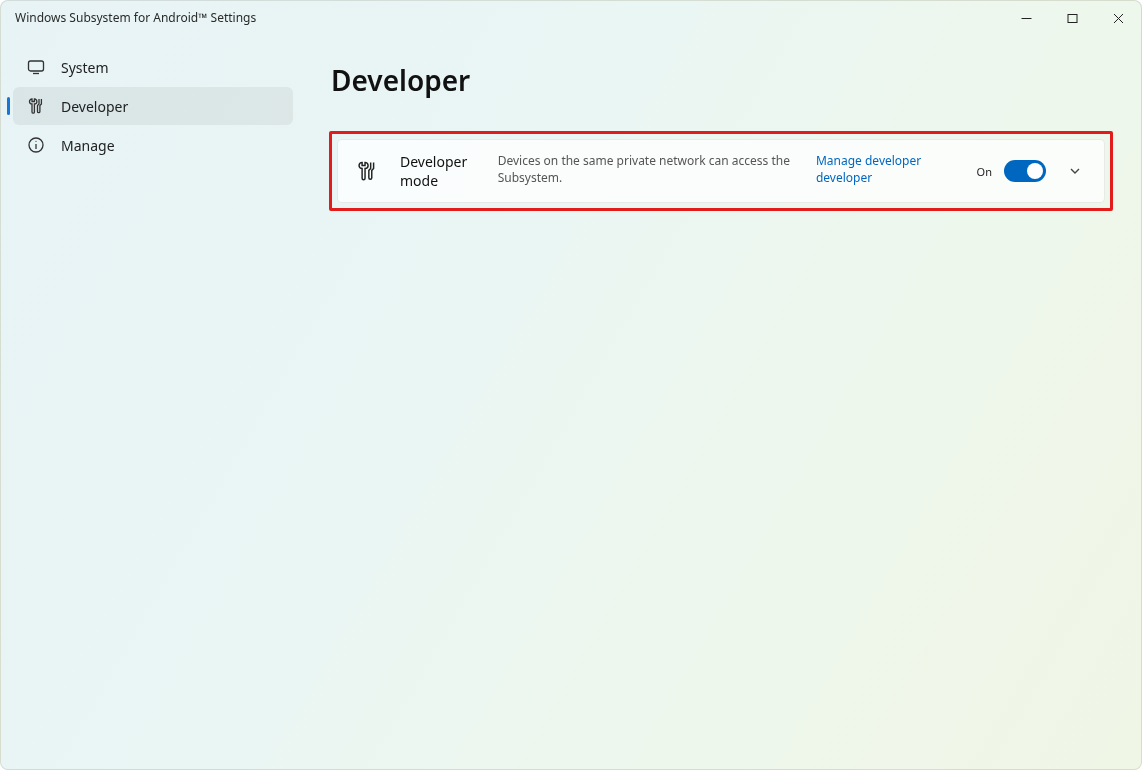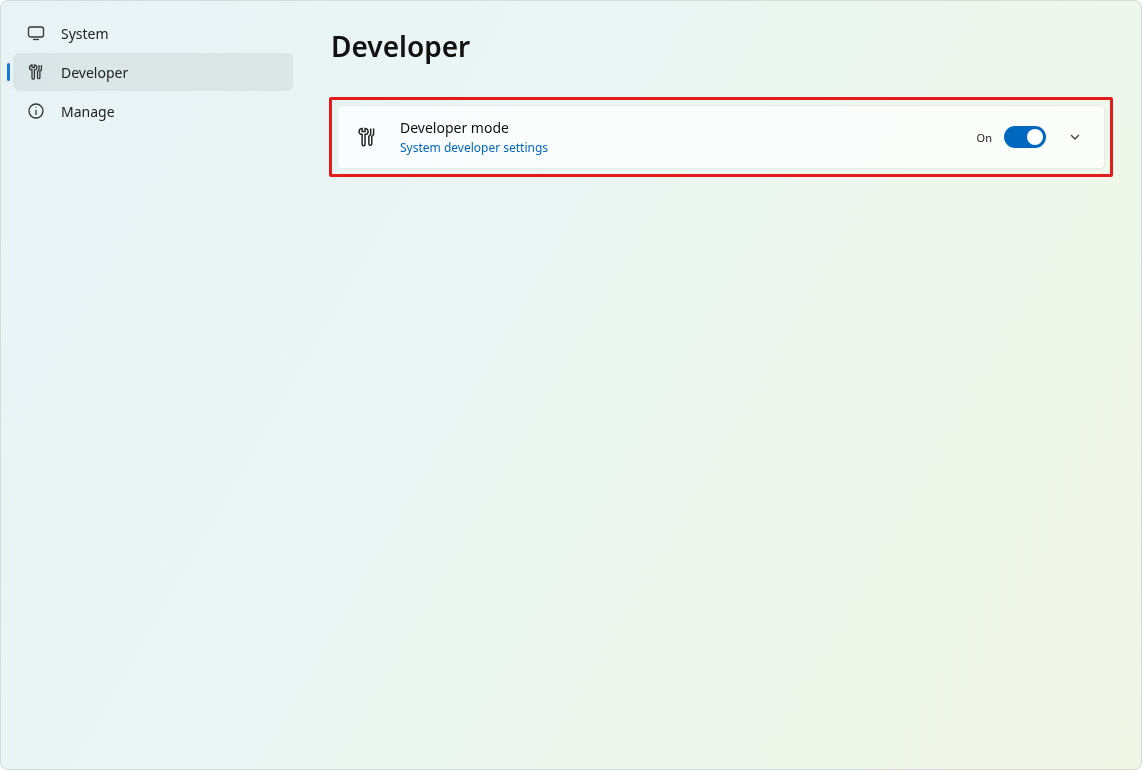--- a/index.html
+++ b/index.html
@@ -88,21 +88,21 @@
     padding: 12px 18px 12px 18px;
     display: flex; align-items: center;
     min-height: 62px;
   }
   .card-icon {
     width: 22px; height: 22px; flex: 0 0 22px;
     display: flex; align-items: center; justify-content: center;
     color: #222;
     margin-right: 22px;
   }
-  .card-text { flex: 1; display: flex; flex-direction: column; gap: 2px; }
+  .card-text { flex: 1; display: flex; flex-direction: row; gap: 2px; }
   .card-title { font-size: 14px; color: #111; }
   .card-sub   { font-size: 12px; color: #555; }
   .card-link  { font-size: 12px; color: #0067c0; text-decoration: none; width: fit-content; }
   .toggle-group {
     display: flex; align-items: center; gap: 12px;
     margin-left: 16px;
   }
   .toggle-state { font-size: 11px; color: #222; }
   .toggle {
     width: 42px; height: 22px;
@@ -119,20 +119,47 @@
     margin-left: 22px; margin-right: 4px;
     color: #444;
     display: flex; align-items: center; justify-content: center;
   }
 </style>
 </head>
 <body>
 
 <div class="window">
 
+  <div class="titlebar">
+    <div class="title-caption">Windows Subsystem for Android™ Settings</div>
+    <div class="caption-btns">
+      <div class="caption-btn">
+        <span>
+          <svg width="11" height="11" viewBox="0 0 11 11">
+              <line x1="0.5" y1="5.5" x2="10.5" y2="5.5" stroke="currentColor" stroke-width="1"></line>
+            </svg>
+        </span>
+      </div>
+      <div class="caption-btn">
+        <span>
+          <svg width="11" height="11" viewBox="0 0 11 11">
+              <rect x="1" y="1.5" width="9" height="8" fill="none" stroke="currentColor" stroke-width="1"></rect>
+            </svg>
+        </span>
+      </div>
+      <div class="caption-btn">
+        <span>
+          <svg width="11" height="11" viewBox="0 0 11 11">
+              <line x1="1" y1="1" x2="10" y2="10" stroke="currentColor" stroke-width="1"></line>
+              <line x1="10" y1="1" x2="1" y2="10" stroke="currentColor" stroke-width="1"></line>
+            </svg>
+        </span>
+      </div>
+    </div>
+  </div>
 
   <div class="body">
 
     <nav class="sidebar">
 
       <div class="nav-item">
         <span class="nav-icon">
           <svg width="18" height="18" viewBox="0 0 18 18" fill="none" stroke="currentColor" stroke-width="1.3">
             <rect x="1.5" y="3" width="15" height="10" rx="2"></rect>
               <line x1="6" y1="15.5" x2="12" y2="15.5"></line>
@@ -171,21 +198,22 @@
       <div class="highlight-box">
         <div class="card">
           <span class="card-icon">
             <svg width="22" height="22" viewBox="0 0 18 18" fill="none" stroke="currentColor" stroke-width="1.2">
               <path d="M5 2 a2.5 2.5 0 0 0 0 5 V15 a1.2 1.2 0 0 0 2.4 0 V7 a2.5 2.5 0 0 0 0-5 V4.5 H5 Z"></path>
               <path d="M12 2 v5 l-1.5 1.5 v6 a1.2 1.2 0 0 0 2.4 0 v-6 L14.4 7 V2"></path>
             </svg>
           </span>
           <div class="card-text">
             <span class="card-title">Developer mode</span>
-            <a class="card-link" href="#">System developer settings</a>
+            <span class="card-sub">Devices on the same private network can access the Subsystem.</span>
+            <a class="card-link" href="#">Manage developer developer</a>
           </div>
           <div class="toggle-group">
             <span class="toggle-state">On</span>
             <div class="toggle">
               <div class="thumb"></div>
             </div>
           </div>
           <span class="chevron">
             <svg width="14" height="14" viewBox="0 0 14 14" fill="none" stroke="currentColor" stroke-width="1.4">
               <polyline points="3,5 7,9 11,5"></polyline>

